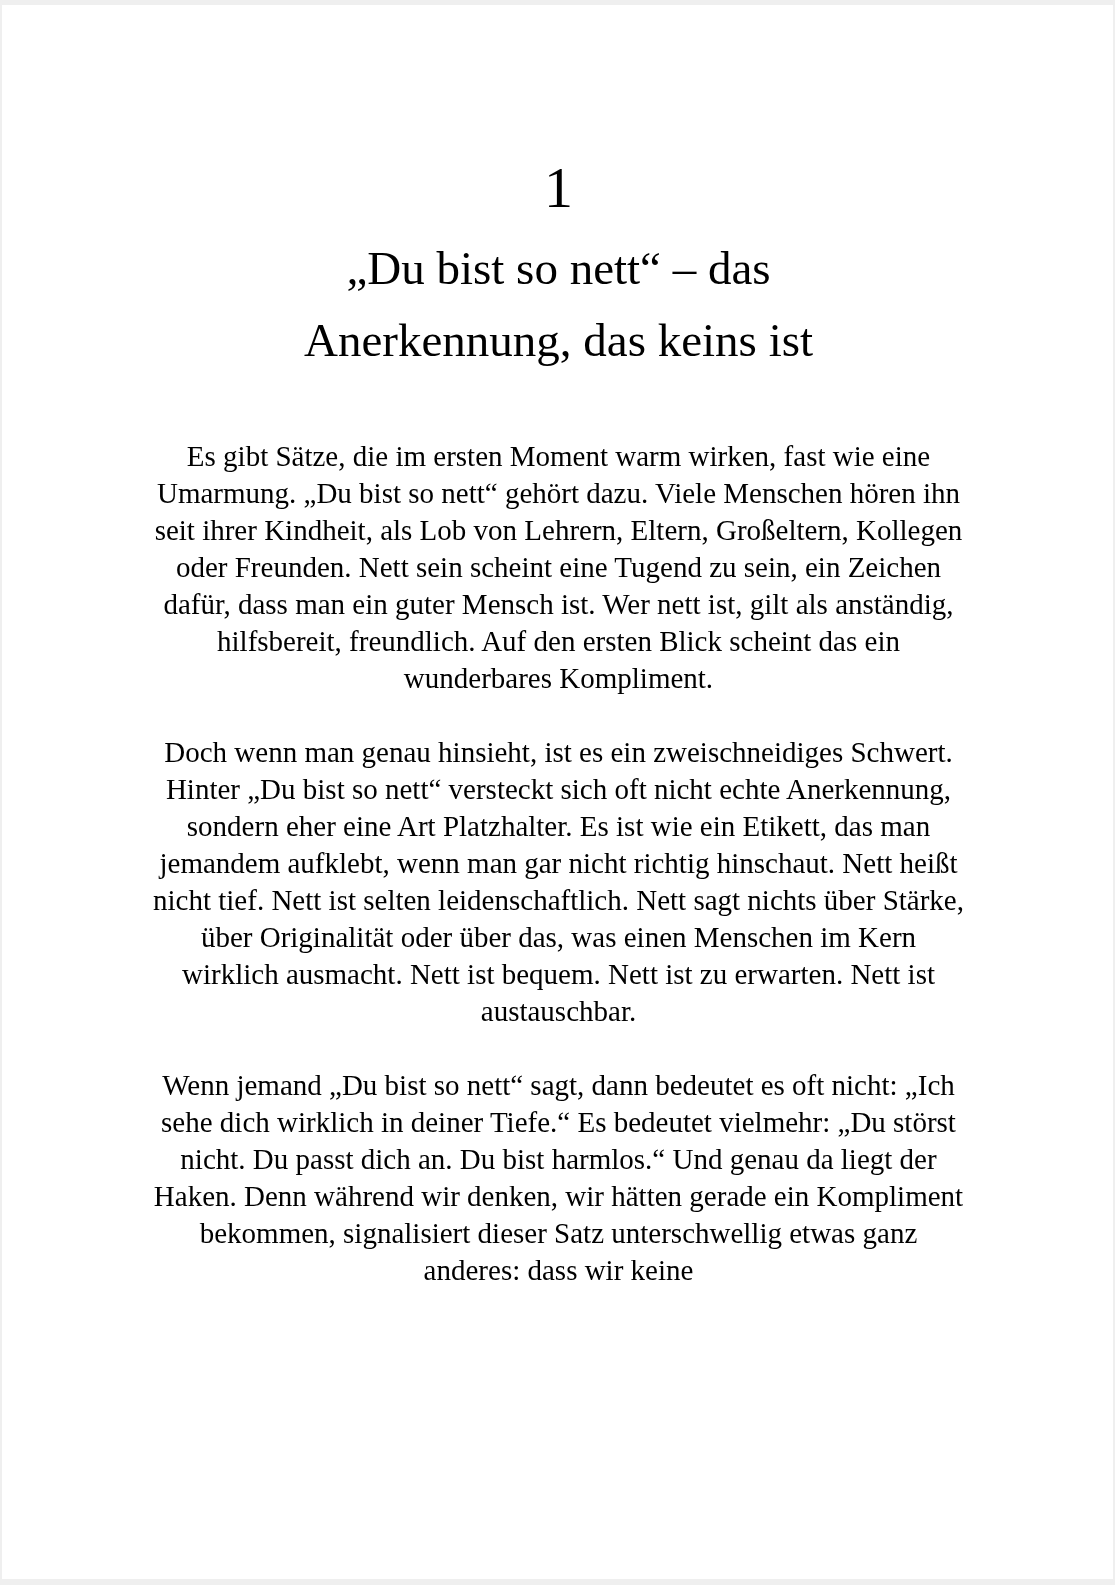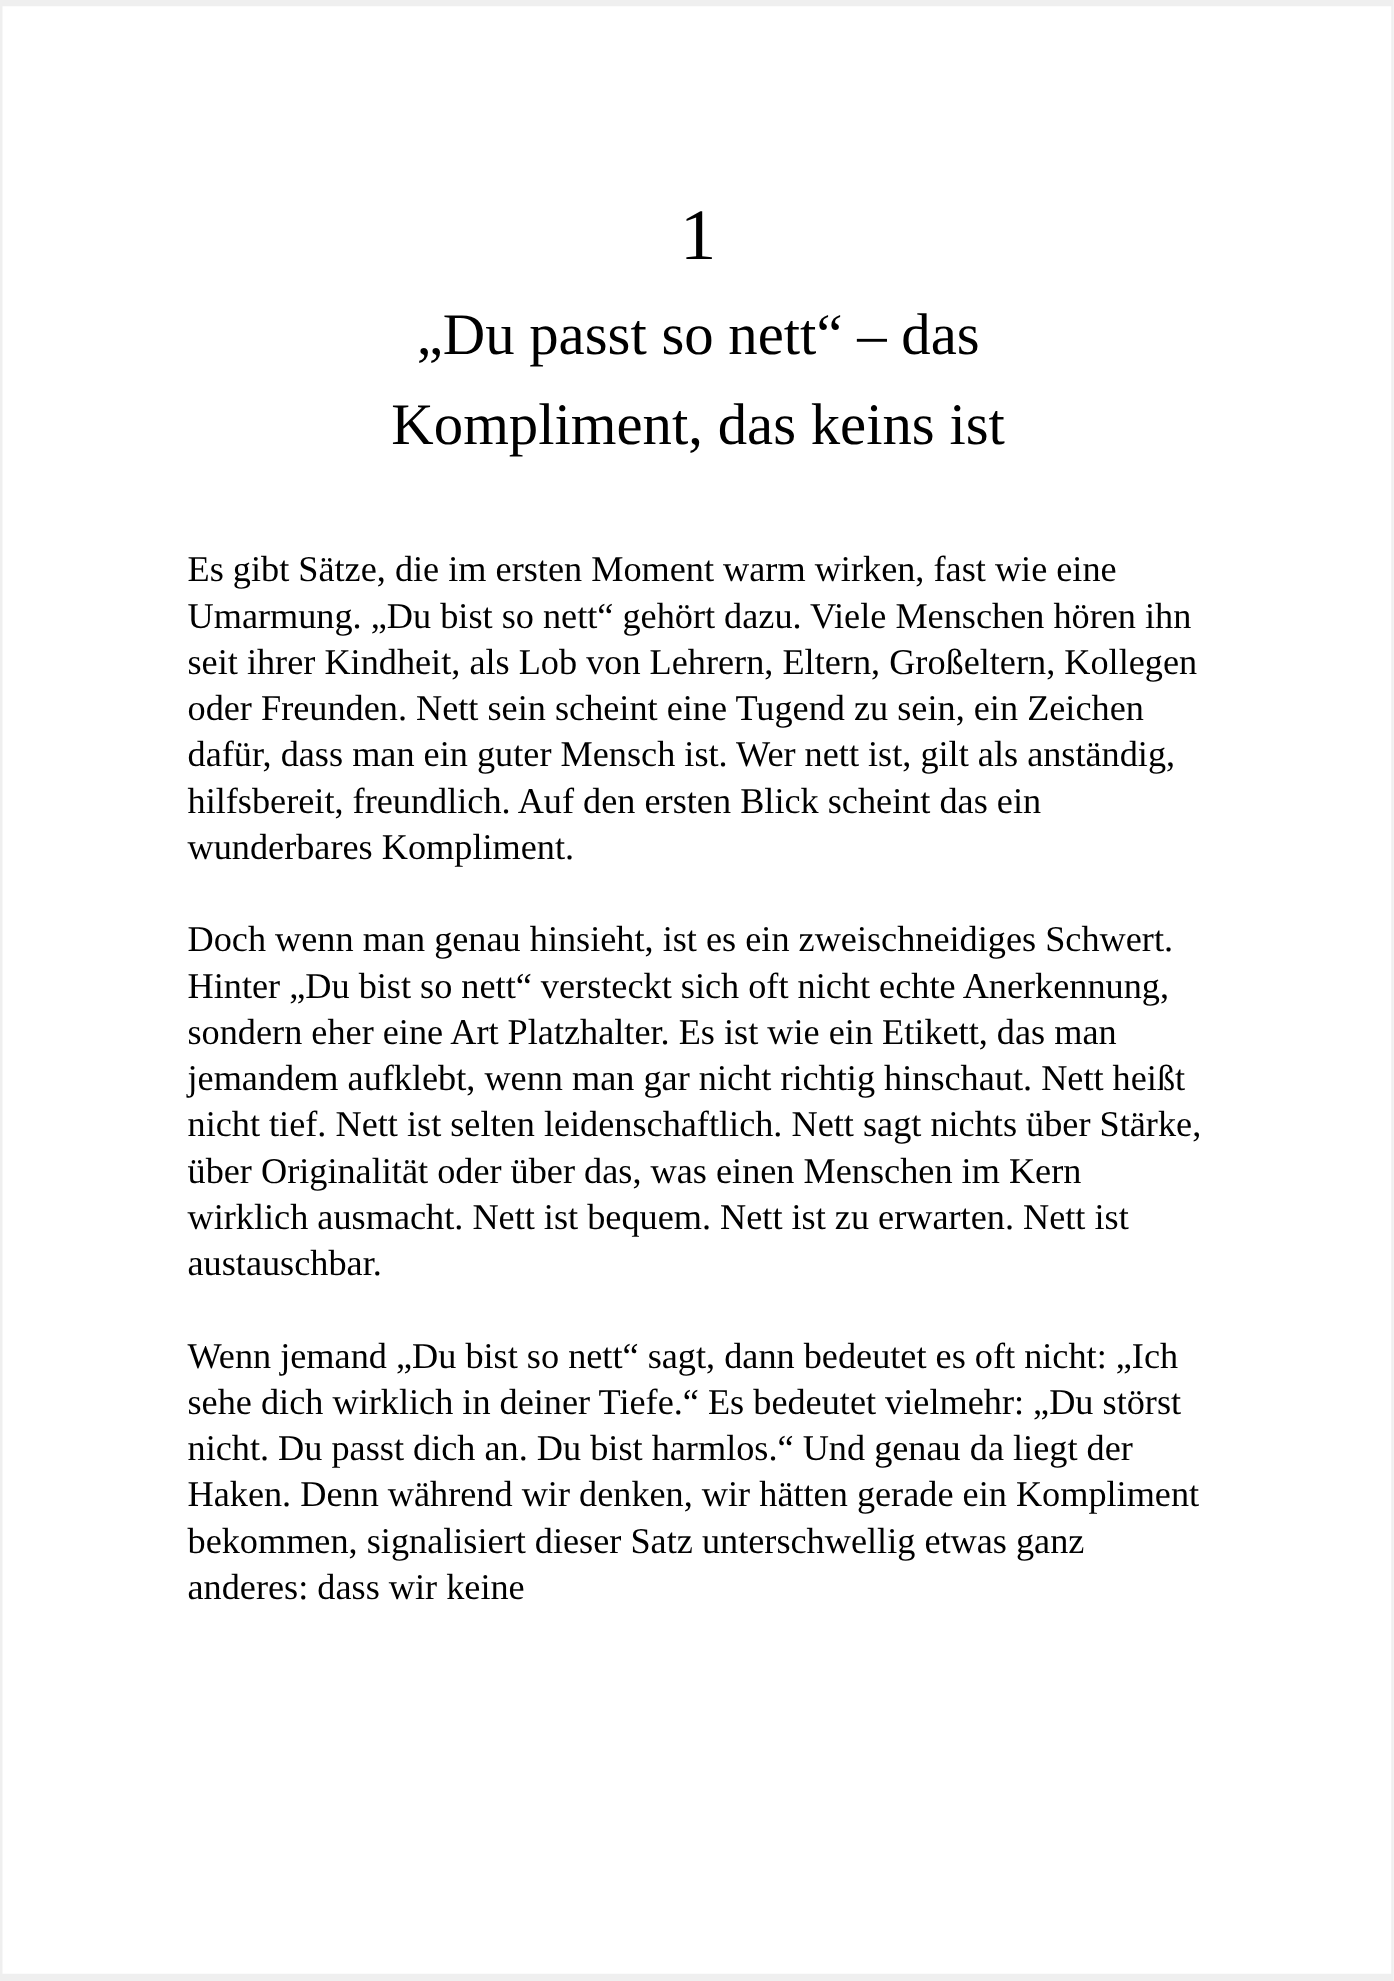--- a/index.html
+++ b/index.html
@@ -36,32 +36,32 @@
     font-size: 47px;
     line-height: 72px;
     font-weight: normal;
     margin: 10px auto 0 auto;
     max-width: 680px;
   }
   .body-text {
     margin-top: 62px;
     font-size: 29px;
     line-height: 37px;
-    text-align: left;
+    text-align: center;
   }
   .body-text p {
     margin: 0 0 37px 0;
   }
 </style>
 </head>
 <body>
 
 <div class="page">
   <div class="chapter-heading">
     <div class="chapter-number">1</div>
-    <h1 class="chapter-title">„Du passt so nett“ – das Kompliment, das keins ist</h1>
+    <h1 class="chapter-title">„Du bist so nett“ – das Anerkennung, das keins ist</h1>
   </div>
   <div class="body-text">
     <p>Es gibt Sätze, die im ersten Moment warm wirken, fast wie eine Umarmung. „Du bist so nett“ gehört dazu. Viele Menschen hören ihn seit ihrer Kindheit, als Lob von Lehrern, Eltern, Großeltern, Kollegen oder Freunden. Nett sein scheint eine Tugend zu sein, ein Zeichen dafür, dass man ein guter Mensch ist. Wer nett ist, gilt als anständig, hilfsbereit, freundlich. Auf den ersten Blick scheint das ein wunderbares Kompliment.</p>
     <p>Doch wenn man genau hinsieht, ist es ein zweischneidiges Schwert. Hinter „Du bist so nett“ versteckt sich oft nicht echte Anerkennung, sondern eher eine Art Platzhalter. Es ist wie ein Etikett, das man jemandem aufklebt, wenn man gar nicht richtig hinschaut. Nett heißt nicht tief. Nett ist selten leidenschaftlich. Nett sagt nichts über Stärke, über Originalität oder über das, was einen Menschen im Kern wirklich ausmacht. Nett ist bequem. Nett ist zu erwarten. Nett ist austauschbar.</p>
     <p>Wenn jemand „Du bist so nett“ sagt, dann bedeutet es oft nicht: „Ich sehe dich wirklich in deiner Tiefe.“ Es bedeutet vielmehr: „Du störst nicht. Du passt dich an. Du bist harmlos.“ Und genau da liegt der Haken. Denn während wir denken, wir hätten gerade ein Kompliment bekommen, signalisiert dieser Satz unterschwellig etwas ganz anderes: dass wir keine</p>
   </div>
 </div>
 
 </body></html>

